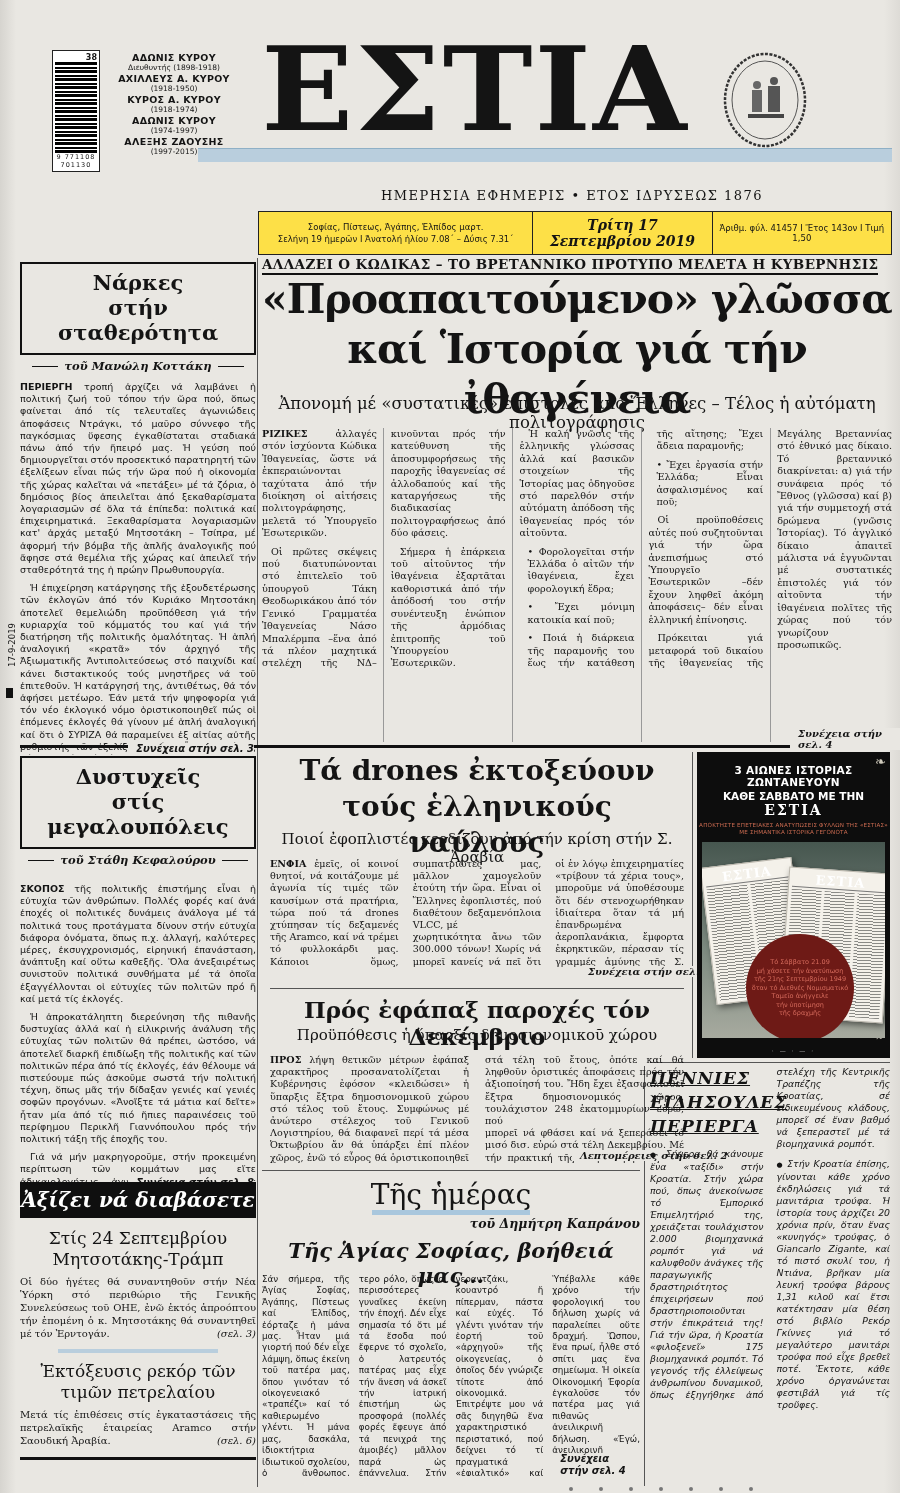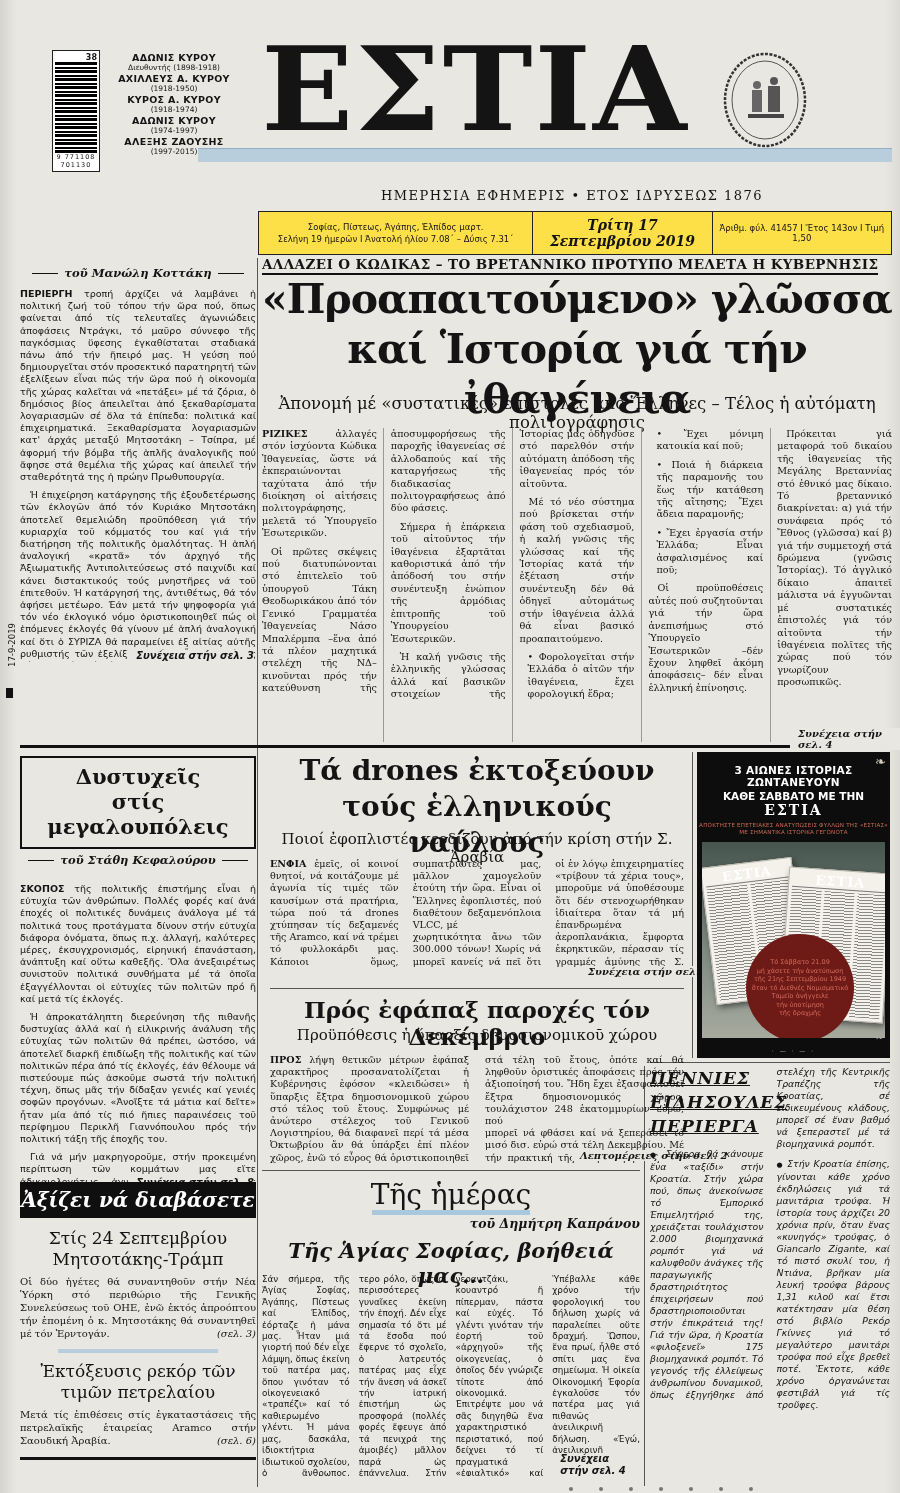--- a/index.html
+++ b/index.html
@@ -160,20 +160,24 @@
 
 <div class="abs vrule" style="left:257px;top:258px;height:1229px"></div>
 <div class="abs vrule" style="left:692px;top:752px;height:306px"></div>
 <div class="abs vrule" style="left:644px;top:1066px;height:420px"></div>
 <div class="abs hrule thick" style="left:20px;top:745px;width:872px;height:3px"></div>
 <div class="abs hrule" style="left:270px;top:988px;width:414px"></div>
 <div class="abs hrule" style="left:262px;top:1170px;width:378px"></div>
 <div class="abs hrule" style="left:650px;top:1062px;width:240px"></div>
 
 <div class="abs" style="left:20px;top:262px;width:236px">
+  <div class="tbox">
+    <div class="l1">Νάρκες</div>
+    <div class="l1">στήν σταθερότητα</div>
+  </div>
   <div class="byline">
       <span>τοῦ Μανώλη Κοττάκη</span>
     </div>
   <div class="artbody sans just" style="height:374px;margin-top:8px">
     <p class="nofi"><span class="lead">ΠΕΡΙΕΡΓΗ</span> <span>τροπή ἀρχίζει νά λαμβάνει ἡ πολιτική ζωή τοῦ τόπου τήν ὥρα πού, ὅπως φαίνεται ἀπό τίς τελευταῖες ἀγωνιώδεις ἀποφάσεις Ντράγκι, τό μαῦρο σύννεφο τῆς παγκόσμιας ὕφεσης ἐγκαθίσταται σταδιακά πάνω ἀπό τήν ἤπειρό μας. Ἡ γεύση πού δημιουργεῖται στόν προσεκτικό παρατηρητή τῶν ἐξελίξεων εἶναι πώς τήν ὥρα πού ἡ οἰκονομία τῆς χώρας καλεῖται νά «πετάξει» μέ τά ζόρια, ὁ δημόσιος βίος ἀπειλεῖται ἀπό ξεκαθαρίσματα λογαριασμῶν σέ ὅλα τά ἐπίπεδα: πολιτικά καί ἐπιχειρηματικά. Ξεκαθαρίσματα λογαριασμῶν κατ' ἀρχάς μεταξύ Μητσοτάκη – Τσίπρα, μέ ἀφορμή τήν βόμβα τῆς ἁπλῆς ἀναλογικῆς πού ἄφησε στά θεμέλια τῆς χώρας καί ἀπειλεῖ τήν σταθερότητά της ἡ πρώην Πρωθυπουργία.</span></p>
     <p>Ἡ ἐπιχείρηση κατάργησης τῆς ἑξουδετέρωσης τῶν ἐκλογῶν ἀπό τόν Κυριάκο Μητσοτάκη ἀποτελεῖ θεμελιώδη προϋπόθεση γιά τήν κυριαρχία τοῦ κόμματός του καί γιά τήν διατήρηση τῆς πολιτικῆς ὁμαλότητας. Ἡ ἁπλή ἀναλογική «κρατᾶ» τόν ἀρχηγό τῆς Ἀξιωματικῆς Ἀντιπολιτεύσεως στό παιχνίδι καί κάνει διστακτικούς τούς μνηστῆρες νά τοῦ ἐπιτεθοῦν. Ἡ κατάργησή της, ἀντιθέτως, θά τόν ἀφήσει μετέωρο. Ἐάν μετά τήν ψηφοφορία γιά τόν νέο ἐκλογικό νόμο ὁριστικοποιηθεῖ πώς οἱ ἑπόμενες ἐκλογές θά γίνουν μέ ἁπλή ἀναλογική καί ὅτι ὁ ΣΥΡΙΖΑ θά παραμείνει ἐξ αἰτίας αὐτῆς ρυθμιστής τῶν ἐξελίξεων, τότε εἶναι ἀπολύτως βέβαιον πώς τό σύστημα θά κρατήσει ἀνοικτές τίς γέφυρες ἐπικοινωνίας μέ τόν Τσίπρα. Δέν συγκρούεσαι μέ κάποιον πού θά βρεθεῖ μπροστά σου ἀκόμη καί ὡς δεύτερο κόμμα σέ συνθῆκες ἀκυβερνησίας μετά δύο τρία χρόνια. Ἄν, ὅμως, ἐπιτευχθεῖ τό ἀκατόρθωτο καί καταργηθεῖ ἡ ἀναλογική, ἡ Ἑλλάς ἀπαλλάσσεται μᾶλλον ὁριστικῶς καί ἀπό τήν ἀστάθεια καί ἀπό τήν Ἀριστερά.</p>
 
     <div class="cont">Συνέχεια στήν σελ. 3</div>
   </div>
 </div>
@@ -183,21 +187,20 @@
   <div>«Προαπαιτούμενο» γλῶσσα</div>
   <div>καί Ἱστορία γιά τήν ἰθαγένεια</div>
 </div>
 <div class="abs deck">Ἀπονομή μέ «συστατικές» ἐπιστολές ἀπό Ἕλληνες – Τέλος ἡ αὐτόματη πολιτογράφησις</div>
 
 <div class="abs mainbody">
   <p class="nofi"><span class="lead">ΡΙΖΙΚΕΣ</span> <span>ἀλλαγές στόν ἰσχύοντα Κώδικα Ἰθαγενείας, ὥστε νά ἐκπεραιώνονται ταχύτατα ἀπό τήν διοίκηση οἱ αἰτήσεις πολιτογράφησης, μελετᾶ τό Ὑπουργεῖο Ἐσωτερικῶν.</span></p>
   <p>Οἱ πρῶτες σκέψεις πού διατυπώνονται στό ἐπιτελεῖο τοῦ ὑπουργοῦ Τάκη Θεοδωρικάκου ἀπό τόν Γενικό Γραμματέα Ἰθαγενείας Νάσο Μπαλέρμπα –ἕνα ἀπό τά πλέον μαχητικά στελέχη τῆς ΝΔ– κινοῦνται πρός τήν κατεύθυνση τῆς ἀποσυμφορήσεως τῆς παροχῆς ἰθαγενείας σέ ἀλλοδαπούς καί τῆς καταργήσεως τῆς διαδικασίας πολιτογραφήσεως ἀπό δύο φάσεις.</p>
   <p>Σήμερα ἡ ἐπάρκεια τοῦ αἰτοῦντος τήν ἰθαγένεια ἐξαρτᾶται καθοριστικά ἀπό τήν ἀπόδοσή του στήν συνέντευξη ἐνώπιον τῆς ἁρμόδιας ἐπιτροπῆς τοῦ Ὑπουργείου Ἐσωτερικῶν.</p>
   <p>Ἡ καλή γνῶσις τῆς ἑλληνικῆς γλώσσας ἀλλά καί βασικῶν στοιχείων τῆς Ἱστορίας μας ὁδηγοῦσε στό παρελθόν στήν αὐτόματη ἀπόδοση τῆς ἰθαγενείας πρός τόν αἰτοῦντα.</p>
-  <p>Μέ τό νέο σύστημα πού βρίσκεται στήν φάση τοῦ σχεδιασμοῦ, ἡ καλή γνῶσις τῆς γλώσσας καί τῆς Ἱστορίας κατά τήν ἐξέταση στήν συνέντευξη δέν θά ὁδηγεῖ αὐτομάτως στήν ἰθαγένεια ἀλλά θά εἶναι βασικό προαπαιτούμενο.</p>
   <p class="bullet">• Φορολογεῖται στήν Ἑλλάδα ὁ αἰτῶν τήν ἰθαγένεια, ἔχει φορολογική ἕδρα;</p>
   <p class="bullet">• Ἔχει μόνιμη κατοικία καί ποῦ;</p>
   <p class="bullet">• Ποιά ἡ διάρκεια τῆς παραμονῆς του ἕως τήν κατάθεση τῆς αἴτησης; Ἔχει ἄδεια παραμονῆς;</p>
   <p class="bullet">• Ἔχει ἐργασία στήν Ἑλλάδα; Εἶναι ἀσφαλισμένος καί ποῦ;</p>
   <p>Οἱ προϋποθέσεις αὐτές πού συζητοῦνται γιά τήν ὥρα ἀνεπισήμως στό Ὑπουργεῖο Ἐσωτερικῶν –δέν ἔχουν ληφθεῖ ἀκόμη ἀποφάσεις– δέν εἶναι ἑλληνική ἐπίνοησις.</p>
   <p>Πρόκειται γιά μεταφορά τοῦ δικαίου τῆς ἰθαγενείας τῆς Μεγάλης Βρεταννίας στό ἐθνικό μας δίκαιο. Τό βρεταννικό διακρίνεται: α) γιά τήν συνάφεια πρός τό Ἔθνος (γλῶσσα) καί β) γιά τήν συμμετοχή στά δρώμενα (γνῶσις Ἱστορίας). Τό ἀγγλικό δίκαιο ἀπαιτεῖ μάλιστα νά ἐγγυῶνται μέ συστατικές ἐπιστολές γιά τόν αἰτοῦντα τήν ἰθαγένεια πολῖτες τῆς χώρας πού τόν γνωρίζουν προσωπικῶς.</p>
 
 </div>
 <div class="abs contab" style="left:790px;top:728px">Συνέχεια στήν σελ. 4</div>
 

